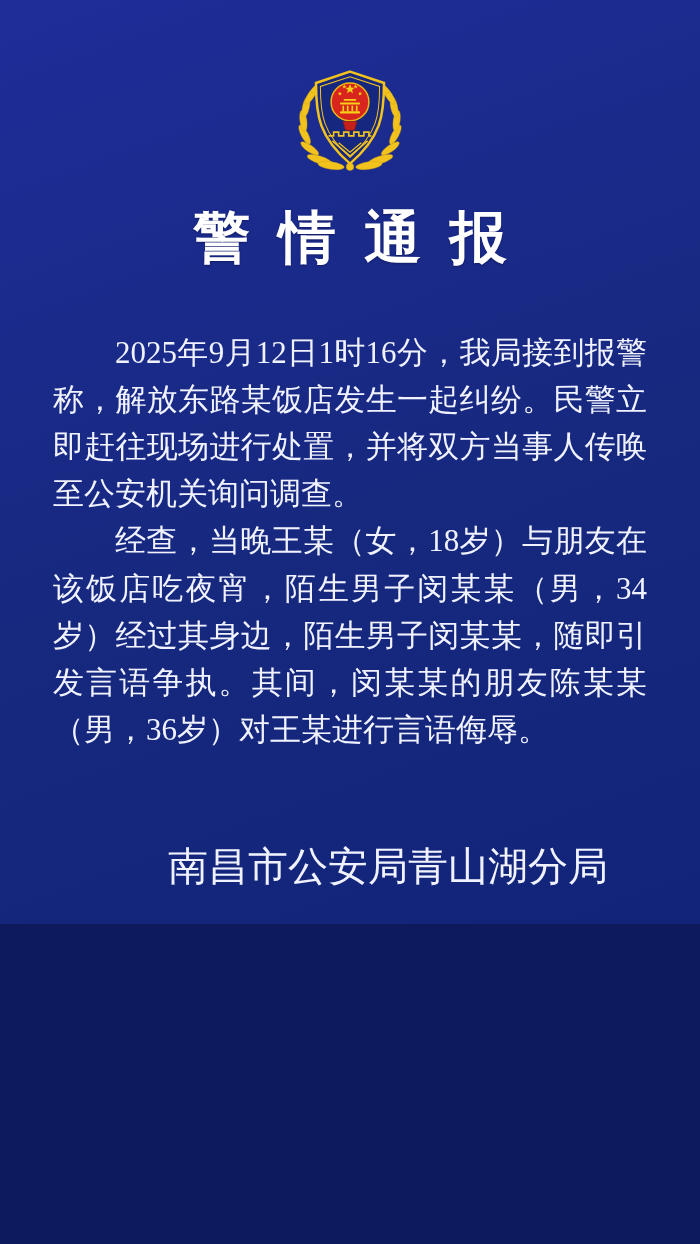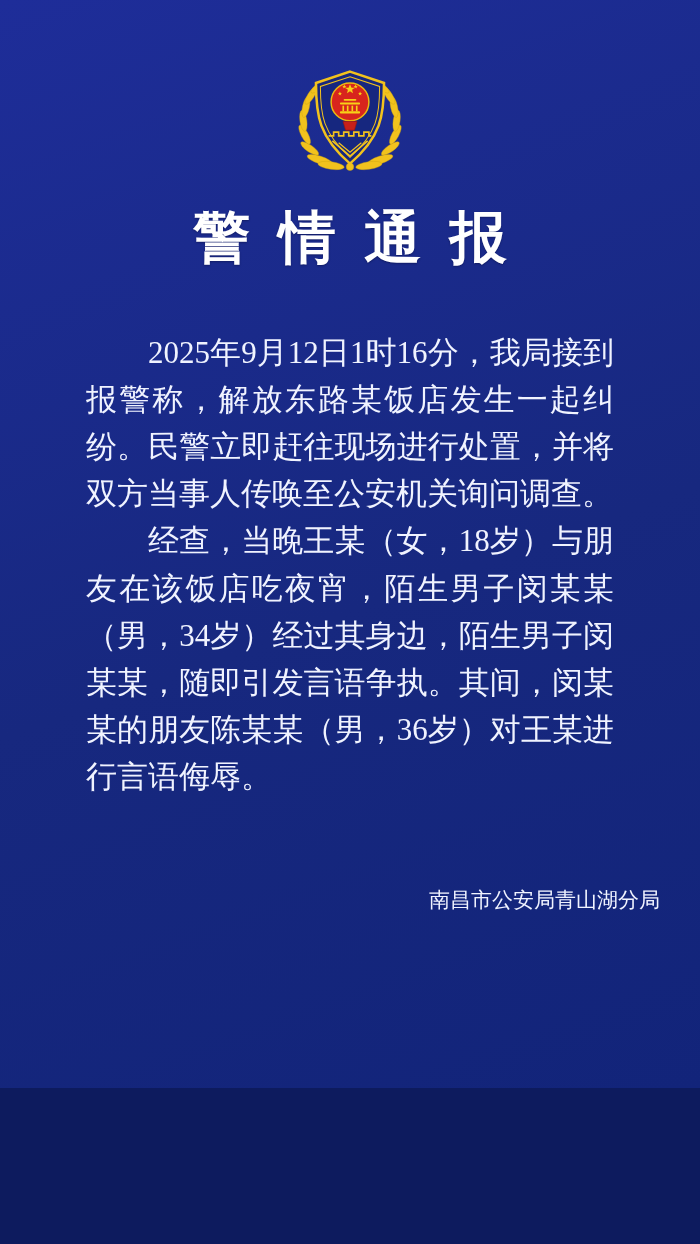--- a/index.html
+++ b/index.html
@@ -5,21 +5,21 @@
 <style>
   html,body{margin:0;padding:0;}
   body{
     font-family:"Liberation Serif","DejaVu Serif",serif;
     background:#0d1b5e;
     -webkit-font-smoothing:antialiased;
   }
   .page{
     position:relative;
     width:700px;
-    height:1088px;
+    height:924px;
     margin:0 auto;
     overflow:hidden;
     background:linear-gradient(160deg,#1e2d99 0%,#17287f 55%,#12247a 100%);
     color:#f3f5ff;
   }
   .emblem{
     display:block;
     margin:54px auto 0;
     width:128px;
     height:126px;
@@ -29,35 +29,35 @@
     padding-left:.5em; 
     text-align:center;
     font-size:57px;
     font-weight:700;
     letter-spacing:.5em;
     color:#ffffff;
     text-shadow:0 1px 2px rgba(0,0,30,.35);
   }
   .body{
     margin-top:52px;
-    padding:0 86px;
+    padding:0 53px;
     font-size:31px;
     line-height:1.52;
     text-align:justify;
     color:#f0f3ff;
   }
   .body p{
     margin:0;
     text-indent:2em;
   }
   .signature{
-    margin:86px 40px 0 auto;
+    margin:86px 92px 0 auto;
     width:max-content;
     text-align:center;
-    font-size:21px;
+    font-size:40px;
     color:#f0f3ff;
   }
   .signature .sig-date{
     margin-top:20px;
   }
 </style>
 </head>
 <body>
 
 <div class="page">

